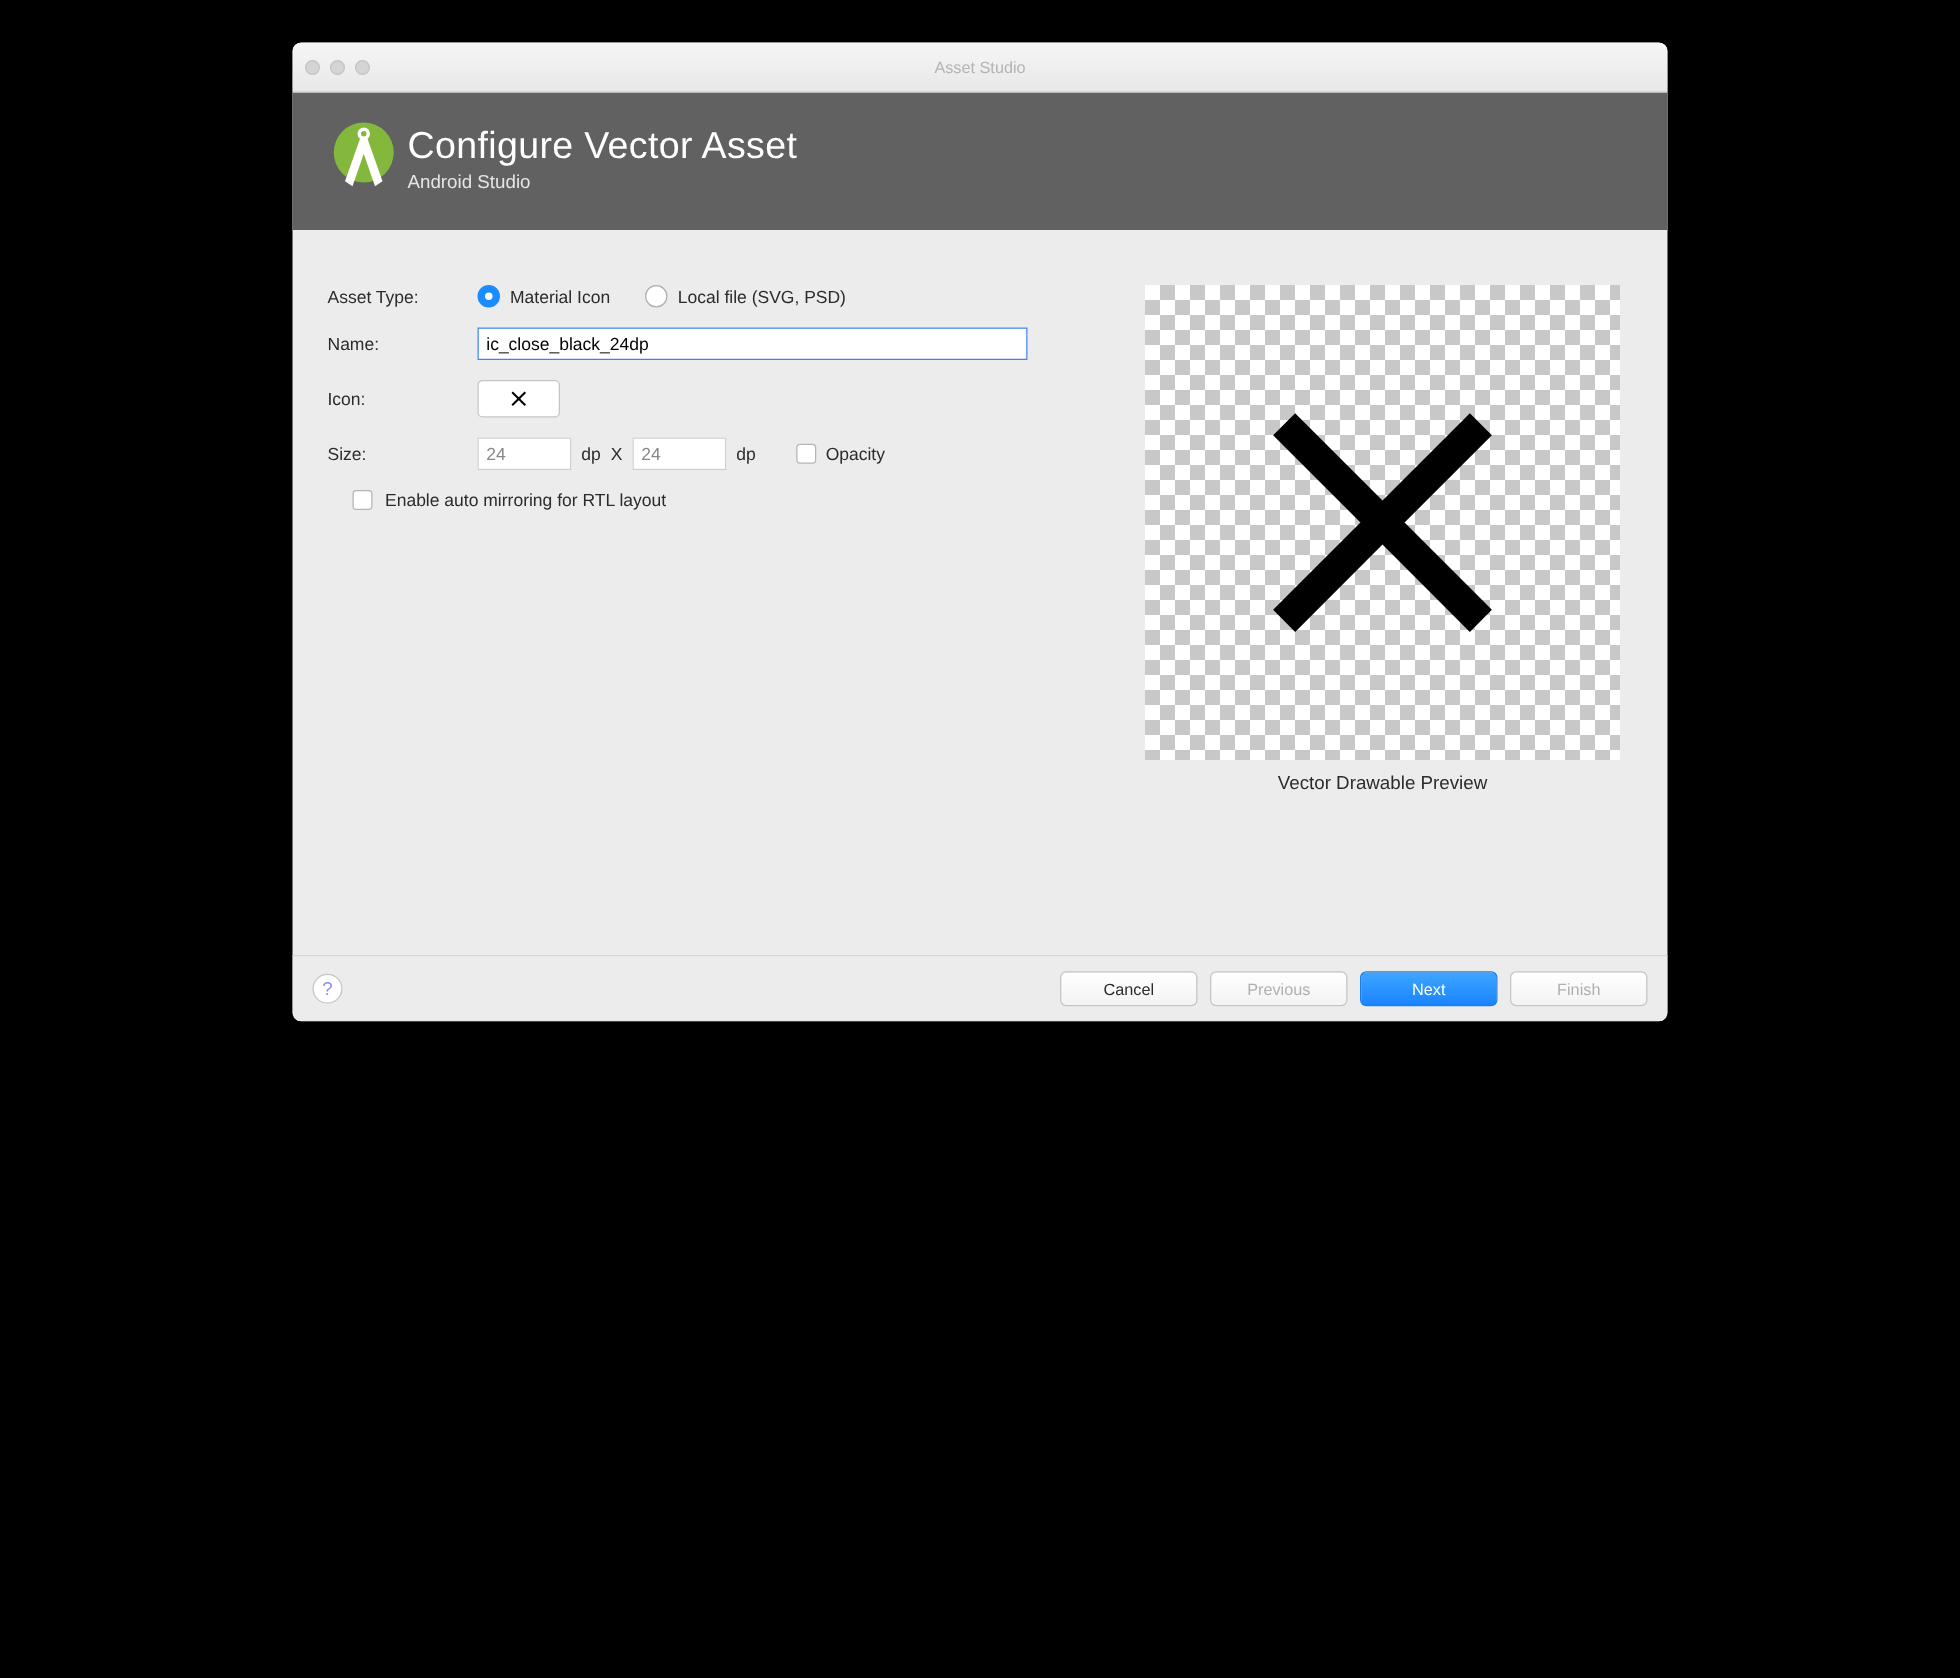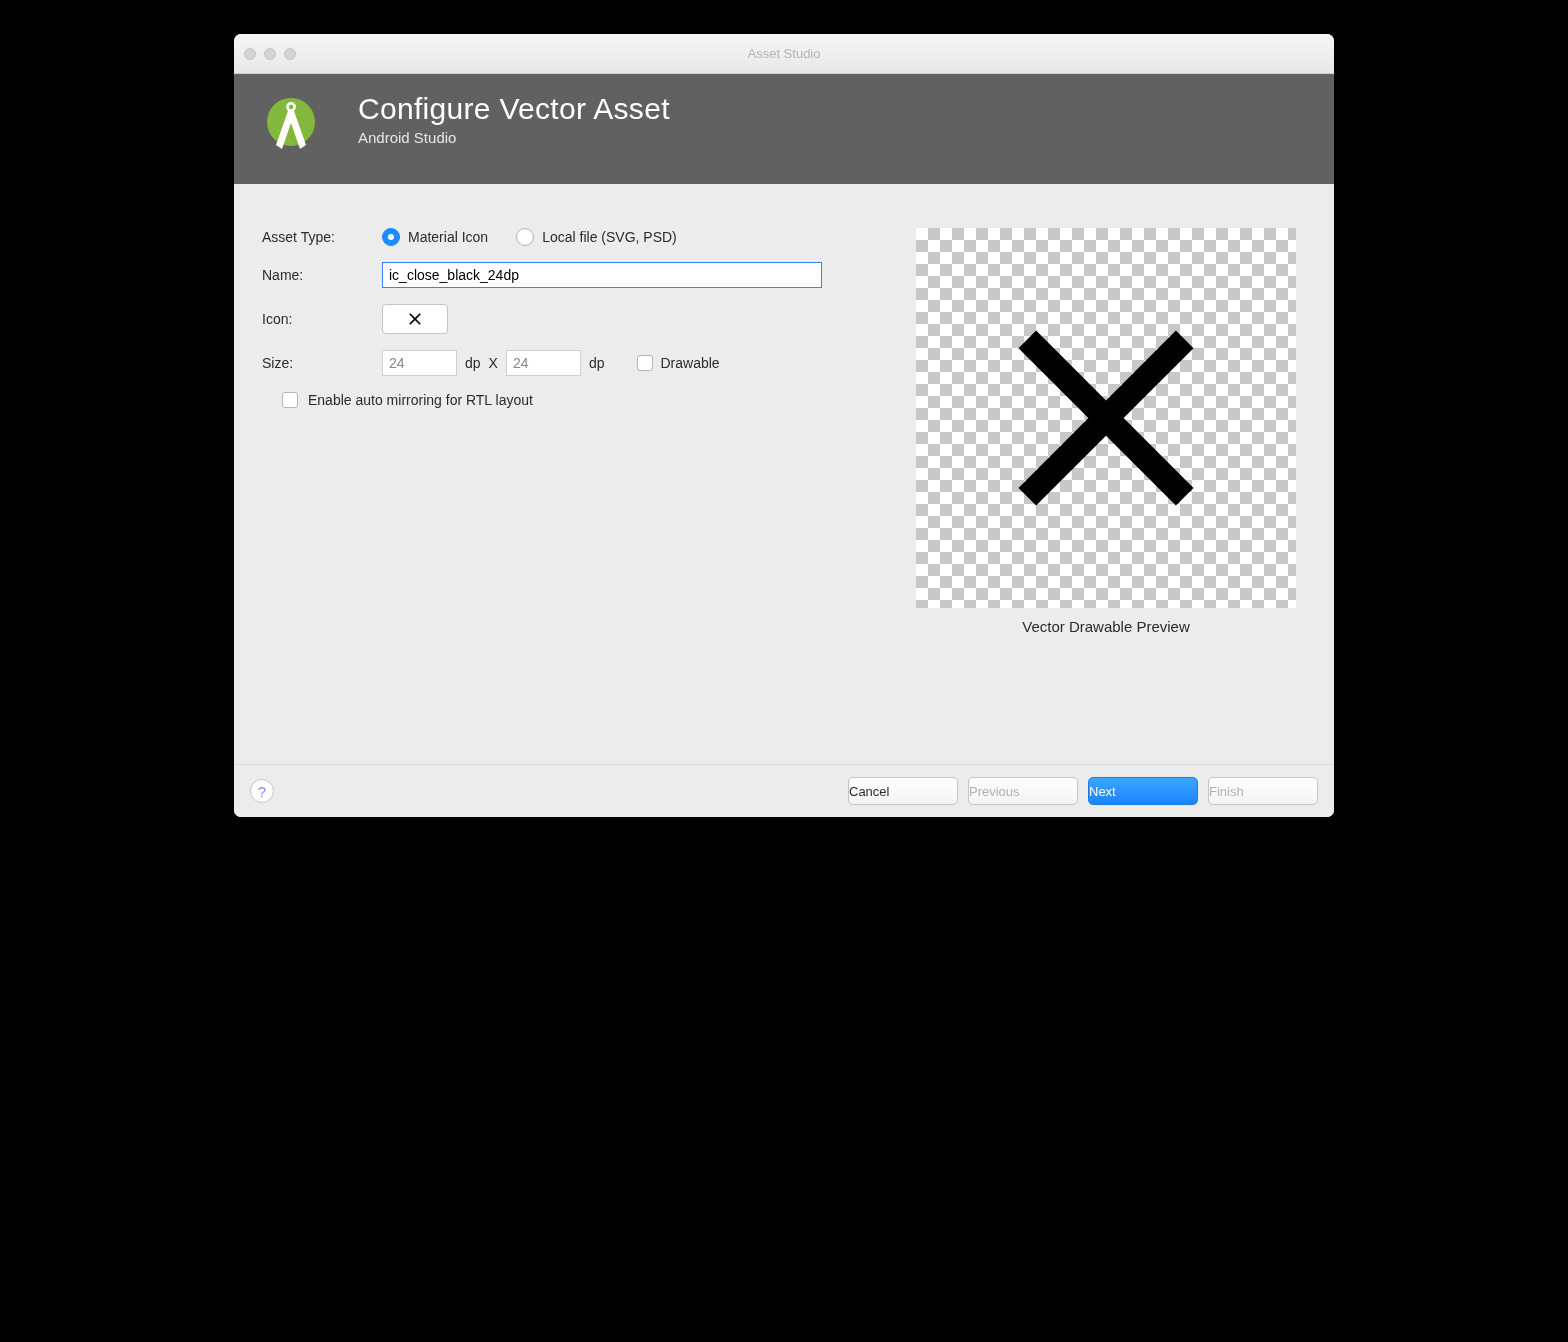--- a/index.html
+++ b/index.html
@@ -34,22 +34,22 @@
   .tl-dot { width: 12px; height: 12px; border-radius: 50%; background: #d4d4d4; border: 1px solid #c2c2c2; }
   .titlebar-title {
     position: absolute; left: 0; right: 0; text-align: center;
     color: #b4b4b4; font-size: 13px;
   }
   .header {
     background: #616161;
     color: #fff;
     padding: 18px 22px 22px 22px;
     display: flex;
-    align-items: flex-start;
-    gap: 32px;
+    align-items: center;
+    gap: 0;
   }
   .header-icon { width: 70px; height: 70px; flex: 0 0 auto; }
   .header-text h1 { font-weight: 300; font-size: 30px; letter-spacing: 0.3px; }
   .header-text .sub { color: #e5e5e5; font-size: 15px; margin-top: 3px; }
 
   .content {
     display: flex;
     padding: 24px 28px 10px 28px;
     gap: 32px;
     min-height: 560px;
@@ -139,21 +139,21 @@
   .help-btn {
     width:24px; height:24px; border-radius:50%; border:1px solid #c5c5c5;
     background:#fff; color:#8a8aff; display:flex; align-items:center; justify-content:center;
     font-size:15px; cursor:pointer;
   }
   .footer-spacer { flex:1; }
   .btn {
     min-width: 110px; height: 28px; border-radius: 5px; border:1px solid #c5c5c5;
     background: linear-gradient(#ffffff,#f3f3f3);
     font-size:13px; margin-left:10px; cursor:pointer;
-    display:flex; align-items:center; 
+    display:flex; align-items:center; justify-content:center;
   }
   .btn.disabled { color:#b0b0b0; }
   .btn.primary {
     background: linear-gradient(#3ea6ff,#1a84ff);
     border-color:#1a7de8; color:#fff;
   }
 </style>
 </head>
 <body>
 
@@ -216,21 +216,21 @@
       <div class="form-row">
         <div class="form-label">Size:</div>
         <div class="size-row">
           <input class="small-input" value="24" style="">
           <span>dp</span>
           <span>X</span>
           <input class="small-input" value="24" style="">
           <span>dp</span>
           <span style="width:16px"></span>
           <span class="checkbox"></span>
-          <span>Drawable</span>
+          <span>Opacity</span>
         </div>
       </div>
 
 
       <div class="rtl-row">
         <span class="checkbox"></span>
         <span style="font-size:14px;">Enable auto mirroring for RTL layout</span>
       </div>
 
     </div>

